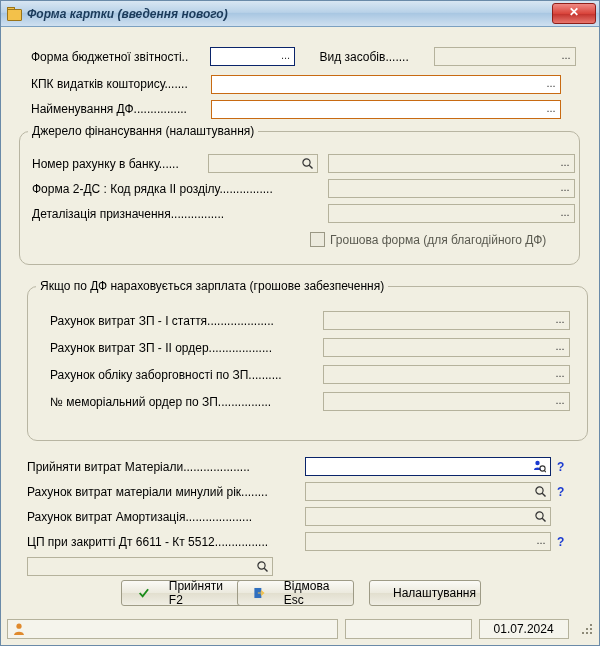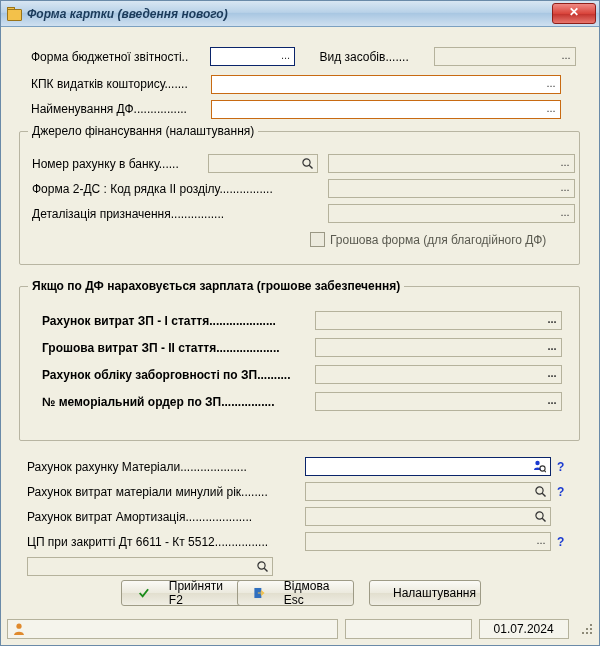--- a/index.html
+++ b/index.html
@@ -130,21 +130,21 @@
   }
   .qm {
     color: #1a3ad0;
     font-weight: bold;
     font-size: 12px;
   }
   
   .group {
     position: absolute;
     border: 1px solid #b8b5a2;
-    border-radius: 2px;
+    border-radius: 10px;
     background: transparent;
   }
   .group > .cap {
     position: absolute;
     top: -8px; left: 8px;
     background: #f1efe2;
     padding: 0 4px;
     font-size: 12px;
     color: #000;
     white-space: nowrap;
@@ -292,33 +292,33 @@
           <span class="btn-ell">...</span>
         </span>
       </div>
 
       <div class="row" style="position:absolute;left:290px;top:100px;">
         <span class="cb"></span>
         <span class="lbl" style="margin-left:5px;color:#5a5a50;">Грошова форма (для благодійного ДФ)</span>
       </div>
     </div>
 
-    <div class="group" style="left:18px;top:258px;width:559px;height:153px;font-weight:bold;">
+    <div class="group" style="left:26px;top:258px;width:559px;height:153px;">
       <span class="cap">Якщо по ДФ нараховується зарплата (грошове забезпечення)</span>
 
       <div class="row" style="position:absolute;left:22px;top:24px;">
         <span class="lbl" style="width:273px;">Рахунок витрат ЗП - I стаття....................</span>
         <span class="fld grey" style="width:247px;">
           <span></span>
           <span class="btn-ell">...</span>
         </span>
       </div>
 
       <div class="row" style="position:absolute;left:22px;top:51px;">
-        <span class="lbl" style="width:273px;">Грошова витрат ЗП - II стаття...................</span>
+        <span class="lbl" style="width:273px;">Рахунок витрат ЗП - II ордер...................</span>
         <span class="fld grey" style="width:247px;">
           <span></span>
           <span class="btn-ell">...</span>
         </span>
       </div>
 
       <div class="row" style="position:absolute;left:22px;top:78px;">
         <span class="lbl" style="width:273px;">Рахунок обліку заборговності по ЗП..........</span>
         <span class="fld grey" style="width:247px;">
           <span></span>
@@ -331,21 +331,21 @@
         <span class="fld grey" style="width:247px;">
           <span></span>
           <span class="btn-ell">...</span>
         </span>
       </div>
     </div>
 
     <div style="position:absolute;left:26px;top:426px;width:550px;">
 
       <div class="row" style="height:25px;">
-        <span class="lbl" style="width:278px;">Рахунок рахунку Матеріали....................</span>
+        <span class="lbl" style="width:278px;">Прийняти витрат Матеріали....................</span>
         <span class="fld active" style="width:246px;">
           <span></span>
           <svg class="mag" style="right:4px;" viewBox="0 0 13 13">
             <circle cx="4.5" cy="3" r="2.2" fill="#1a3ad0"></circle>
             <path d="M1 10 C1 6.8 8 6.8 8 10 Z" fill="#1a3ad0"></path>
             <circle cx="9.5" cy="8.5" r="2.6" fill="none" stroke="#333" stroke-width="1.1"></circle>
             <line x1="11.3" y1="10.4" x2="12.8" y2="12.2" stroke="#333" stroke-width="1.2"></line>
           </svg>
         </span>
         <span class="qm" style="margin-left:6px;">?</span>

